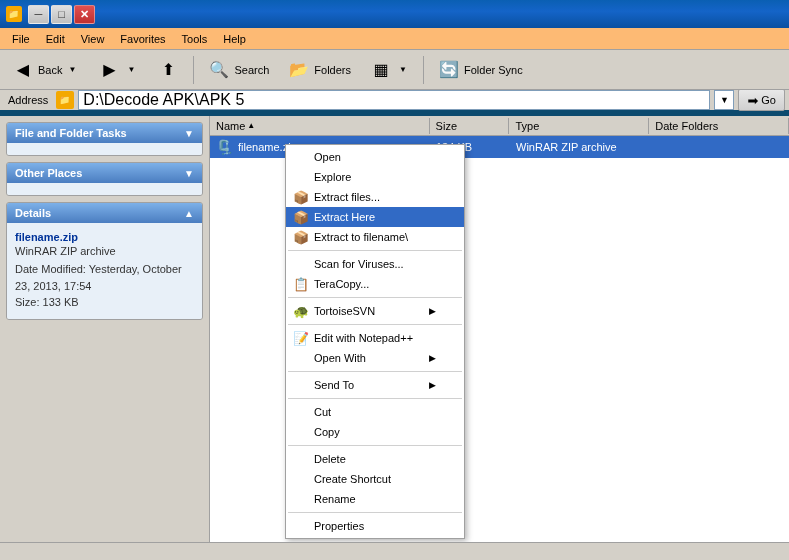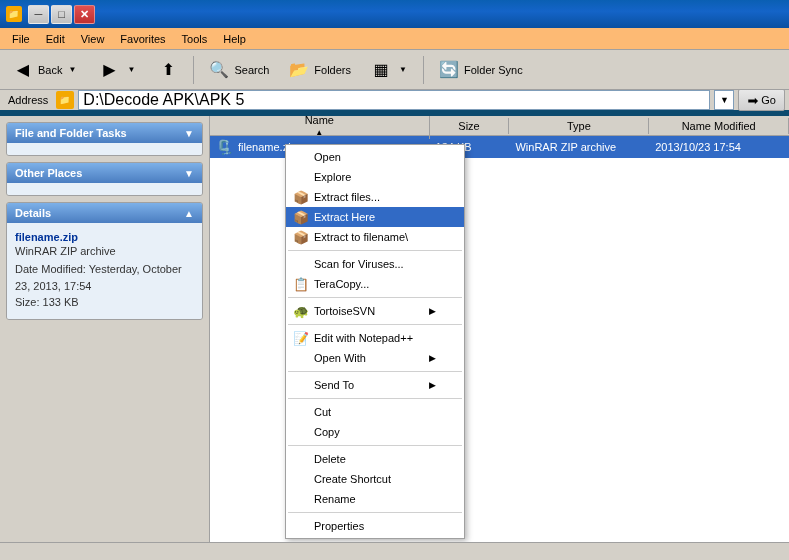--- a/index.html
+++ b/index.html
@@ -83,21 +83,21 @@
     .details-filename { font-weight: bold; color: #003399; margin-bottom: 2px; }
     .details-type { color: #333; margin-bottom: 4px; }
     .details-meta { color: #333; line-height: 1.5; }
 
     
     .file-list { flex: 1; background: white; overflow: auto; position: relative; }
     .file-list-header {
       display: flex; background: #d4d0c8; border-bottom: 1px solid #a0a0a0;
       height: 20px; align-items: center; position: sticky; top: 0;
     }
-    .col-header { padding: 2px 6px; font-size: 11px; border-right: 1px solid #a0a0a0; cursor: pointer; display: flex; align-items: center; gap: 2px; flex-direction: column; }
+    .col-header { padding: 2px 6px; font-size: 11px; border-right: 1px solid #a0a0a0; cursor: pointer; display: flex; align-items: center; gap: 2px; }
     .col-name { width: 220px; }
     .col-size { width: 80px; }
     .col-type { width: 140px; }
     .col-date { width: 140px; }
 
     .file-row { display: flex; align-items: center; height: 22px; padding: 0; cursor: pointer; }
     .file-row.selected { background: #316ac5; color: white; }
     .file-cell { padding: 2px 6px; font-size: 11px; overflow: hidden; white-space: nowrap; }
     .file-icon { width: 18px; height: 18px; display: inline-flex; align-items: center; justify-content: center; margin-right: 4px; font-size: 14px; flex-shrink: 0; }
 
@@ -229,32 +229,31 @@
         <span>Name</span>
         <span class="sort-arrow">▲</span>
       </div>
       <div class="col-header col-size">
         <span>Size</span>
       </div>
       <div class="col-header col-type">
         <span>Type</span>
       </div>
       <div class="col-header col-date">
-        <span>Name Modified</span>
+        <span>Date Folders</span>
       </div>
     </div>
 
     <div class="file-row selected">
       <div class="file-cell col-name" style="display:flex;align-items:center;width:220px;">
         <span class="file-icon">🗜️</span>
         <span>filename.zip</span>
       </div>
       <div class="file-cell col-size">134 KB</div>
       <div class="file-cell col-type">WinRAR ZIP archive</div>
-      <div class="file-cell col-date">2013/10/23  17:54</div>
     </div>
 
     <div class="context-menu">
       <div class="ctx-item" style="font-weight:normal;">
         <span>Open</span>
       </div>
       <div class="ctx-item">
         <span>Explore</span>
       </div>
       <div class="ctx-item" style="position:relative;">

